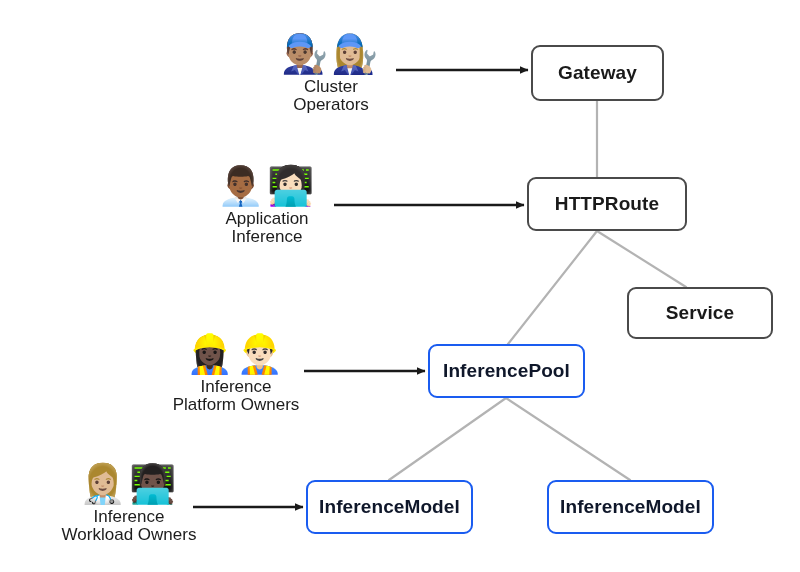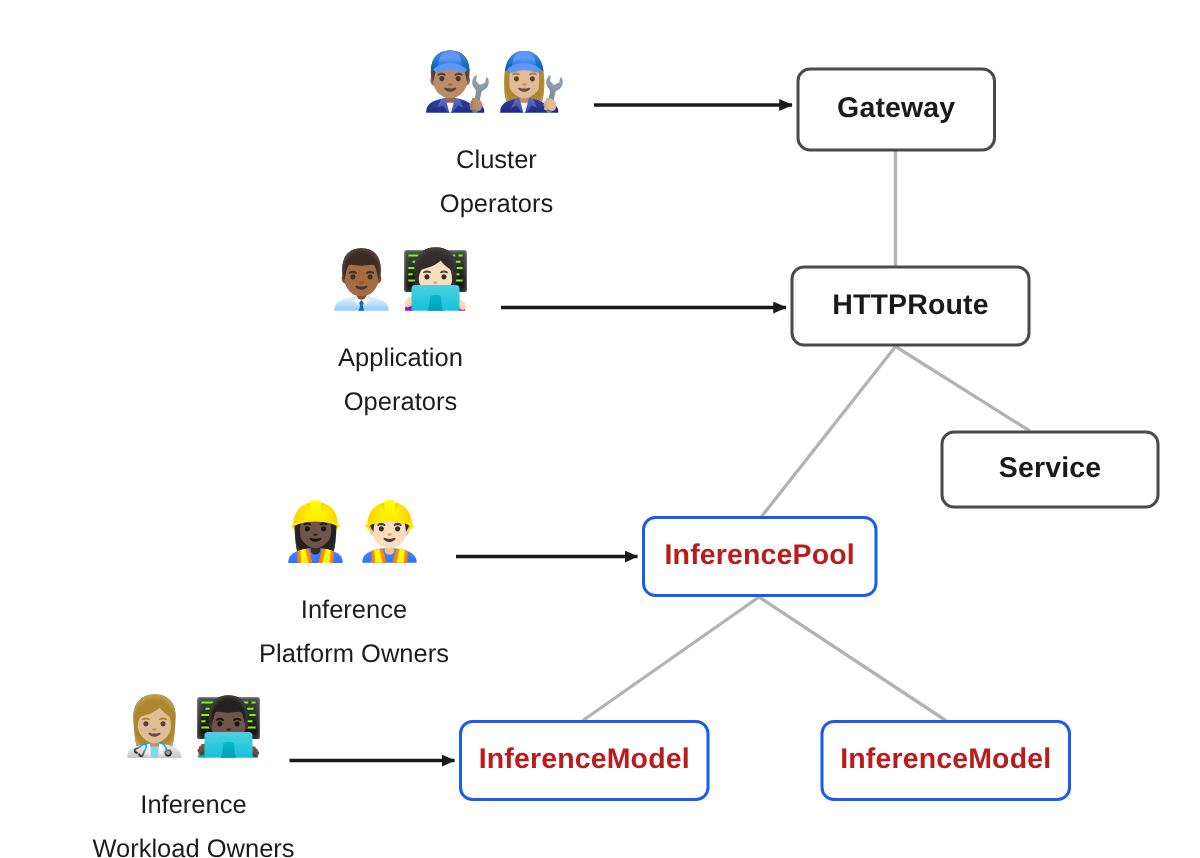--- a/index.html
+++ b/index.html
@@ -37,42 +37,42 @@
     letter-spacing: 0.1px;
     white-space: nowrap;
   }
   .node.k8s {
     border: 2px solid #4a4a4a;
     color: #1a1a1a;
     font-size: 19px;
   }
   .node.gie {
     border: 2.5px solid #1a5cf0;
-    color: #b91c1c;
+    color: #0f172a;
     font-size: 19px;
   }
   .persona {
     position: absolute;
     box-sizing: border-box;
     display: flex;
     flex-direction: column;
     align-items: center;
     text-align: center;
   }
   .persona-emoji {
     font-size: 38px;
     line-height: 44px;
     letter-spacing: 2px;
     white-space: nowrap;
     font-family: "DejaVu Sans", sans-serif;
   }
   .persona-label {
-    margin-top: 16px;
+    margin-top: 2px;
     font-size: 17px;
-    line-height: 29px;
+    line-height: 18px;
     color: #1c1c1c;
     font-weight: normal;
     white-space: pre-line;
   }
 </style>
 </head>
 <body>
 
 <div id="canvas">
 
@@ -119,21 +119,21 @@
     </div>
   <div id="personas-layer">
       <div class="persona" style="left: 252px; top: 32px; width: 158px;">
         <div class="persona-emoji">👨🏽‍🔧👩🏼‍🔧</div>
         <div class="persona-label">Cluster
 Operators</div>
       </div>
       <div class="persona" style="left: 188px; top: 164px; width: 158px;">
         <div class="persona-emoji">👨🏾‍💼👩🏻‍💻</div>
         <div class="persona-label">Application
-Operators</div>
+Inference</div>
       </div>
       <div class="persona" style="left: 152px; top: 332px; width: 168px;">
         <div class="persona-emoji">👷🏿‍♀️👷🏻‍♂️</div>
         <div class="persona-label">Inference
 Platform Owners</div>
       </div>
       <div class="persona" style="left: 40px; top: 462px; width: 178px;">
         <div class="persona-emoji">👩🏼‍⚕️👨🏿‍💻</div>
         <div class="persona-label">Inference
 Workload Owners</div>

